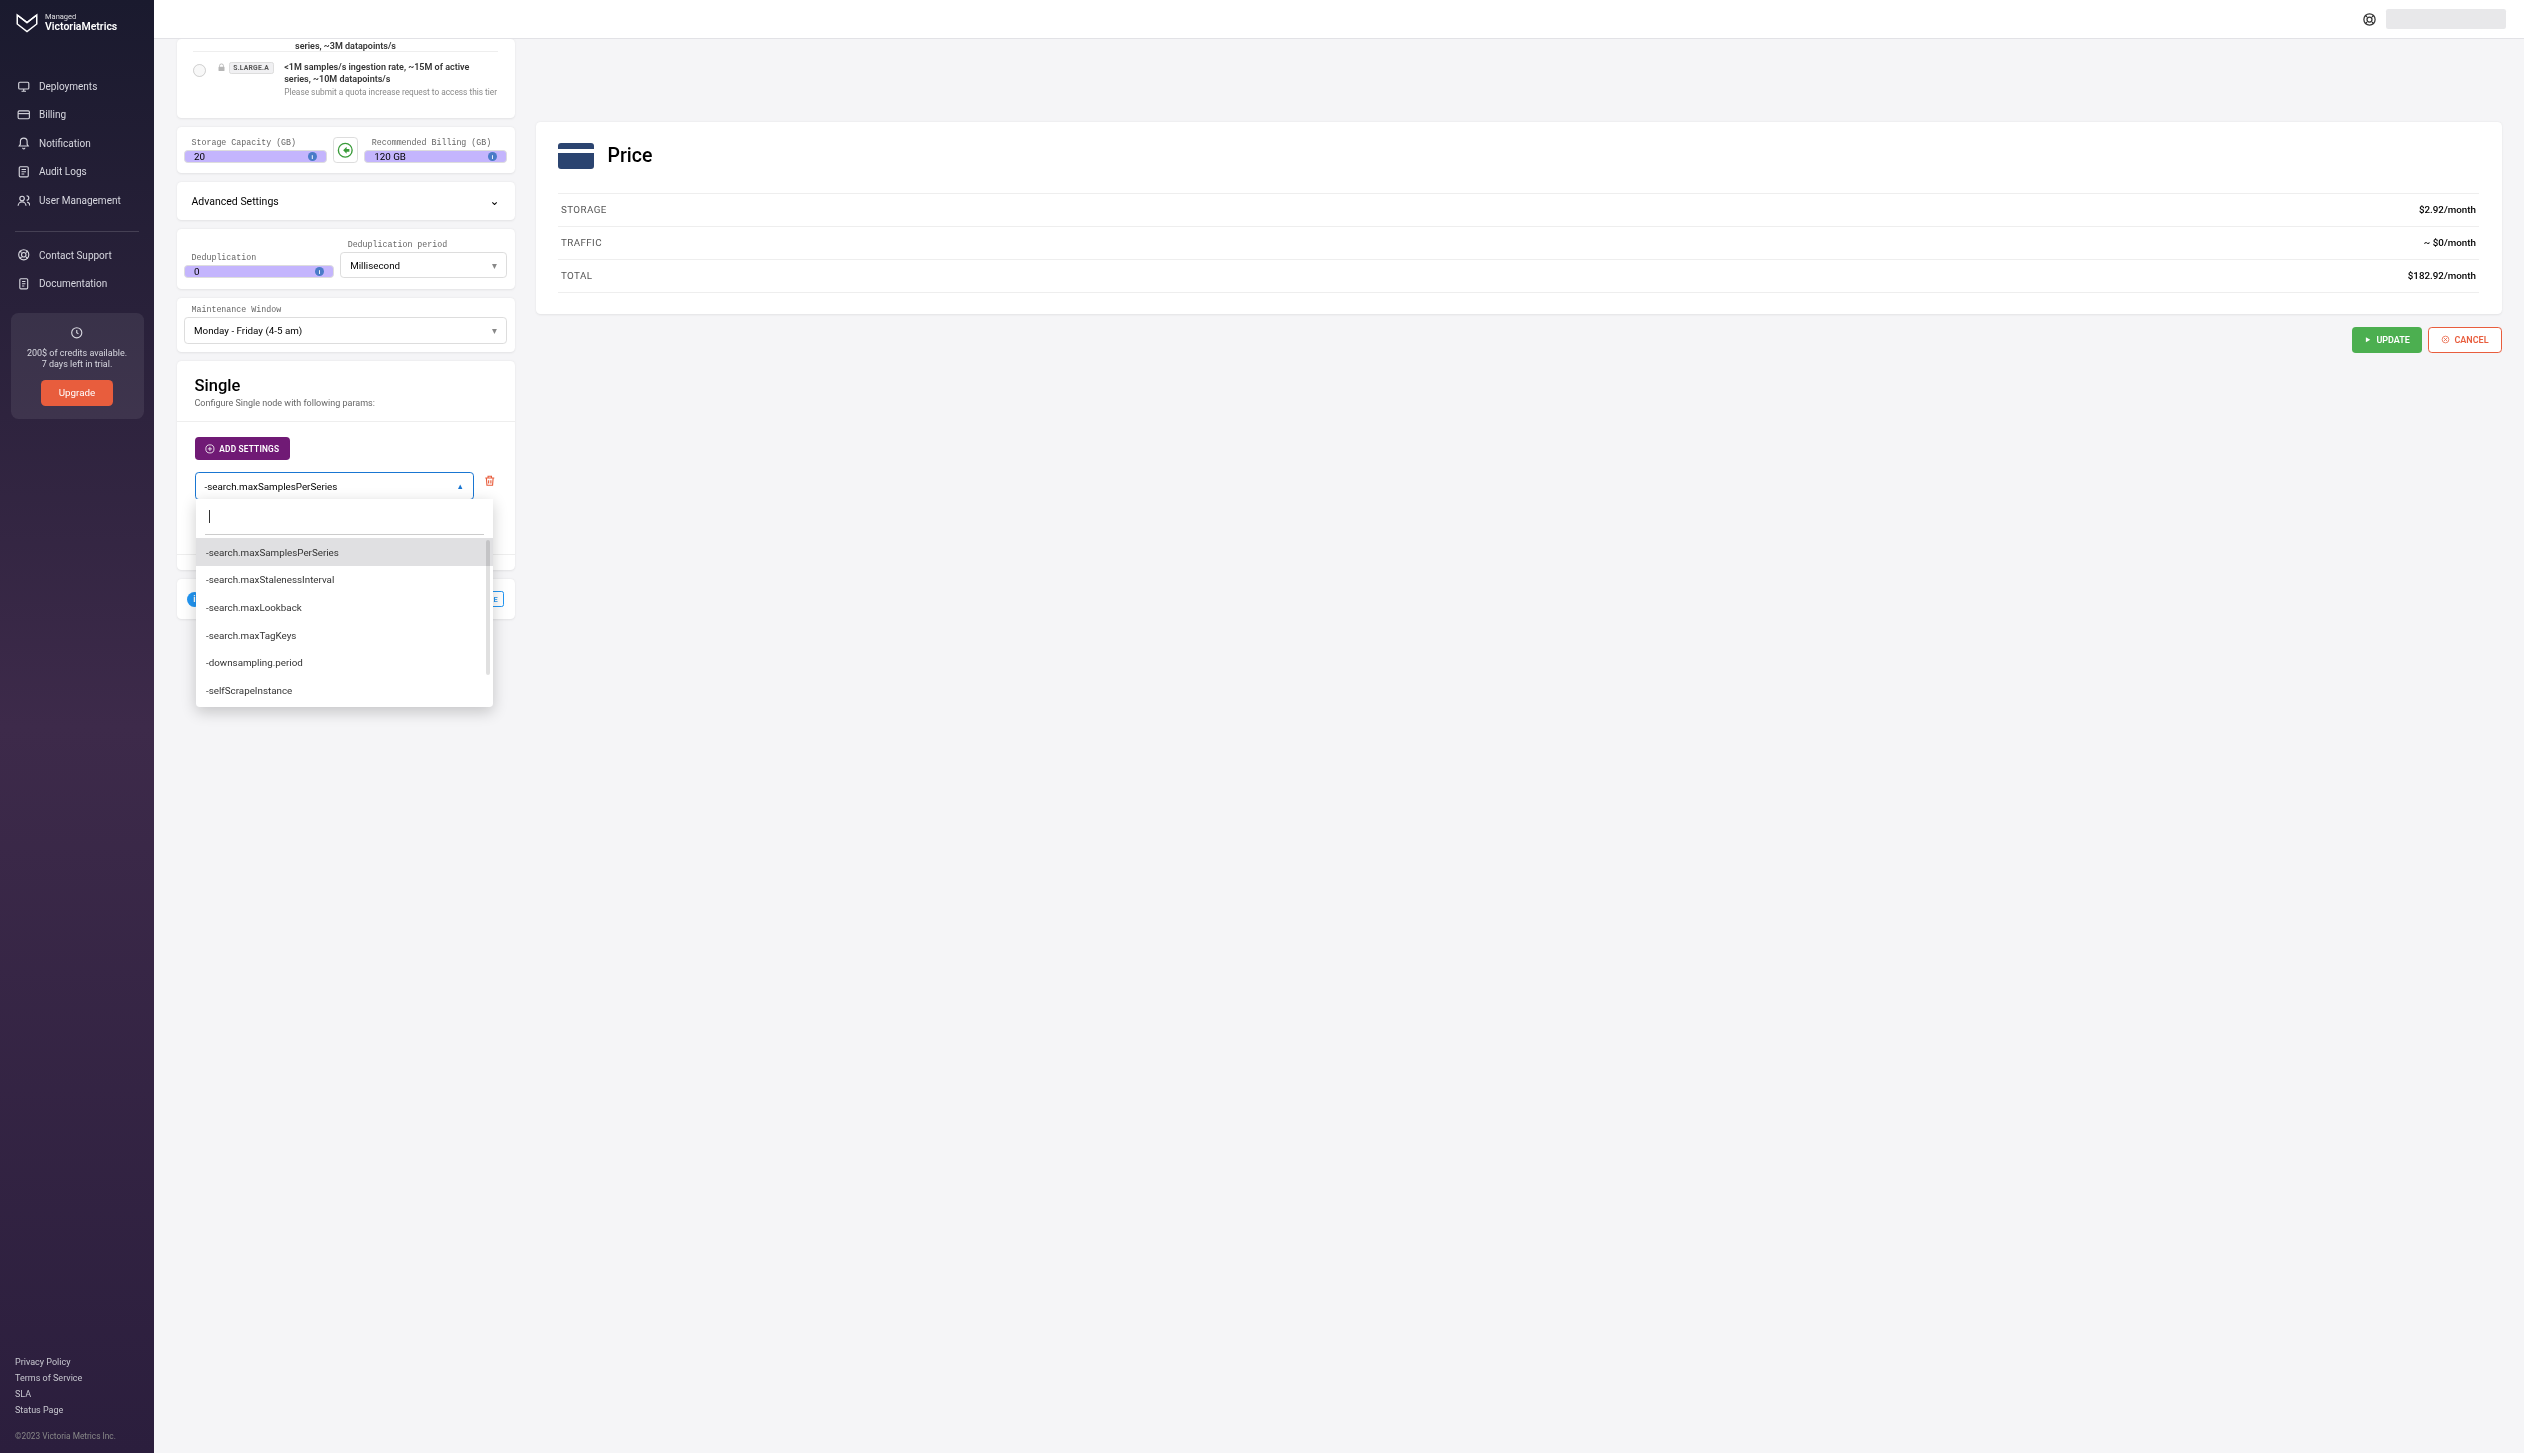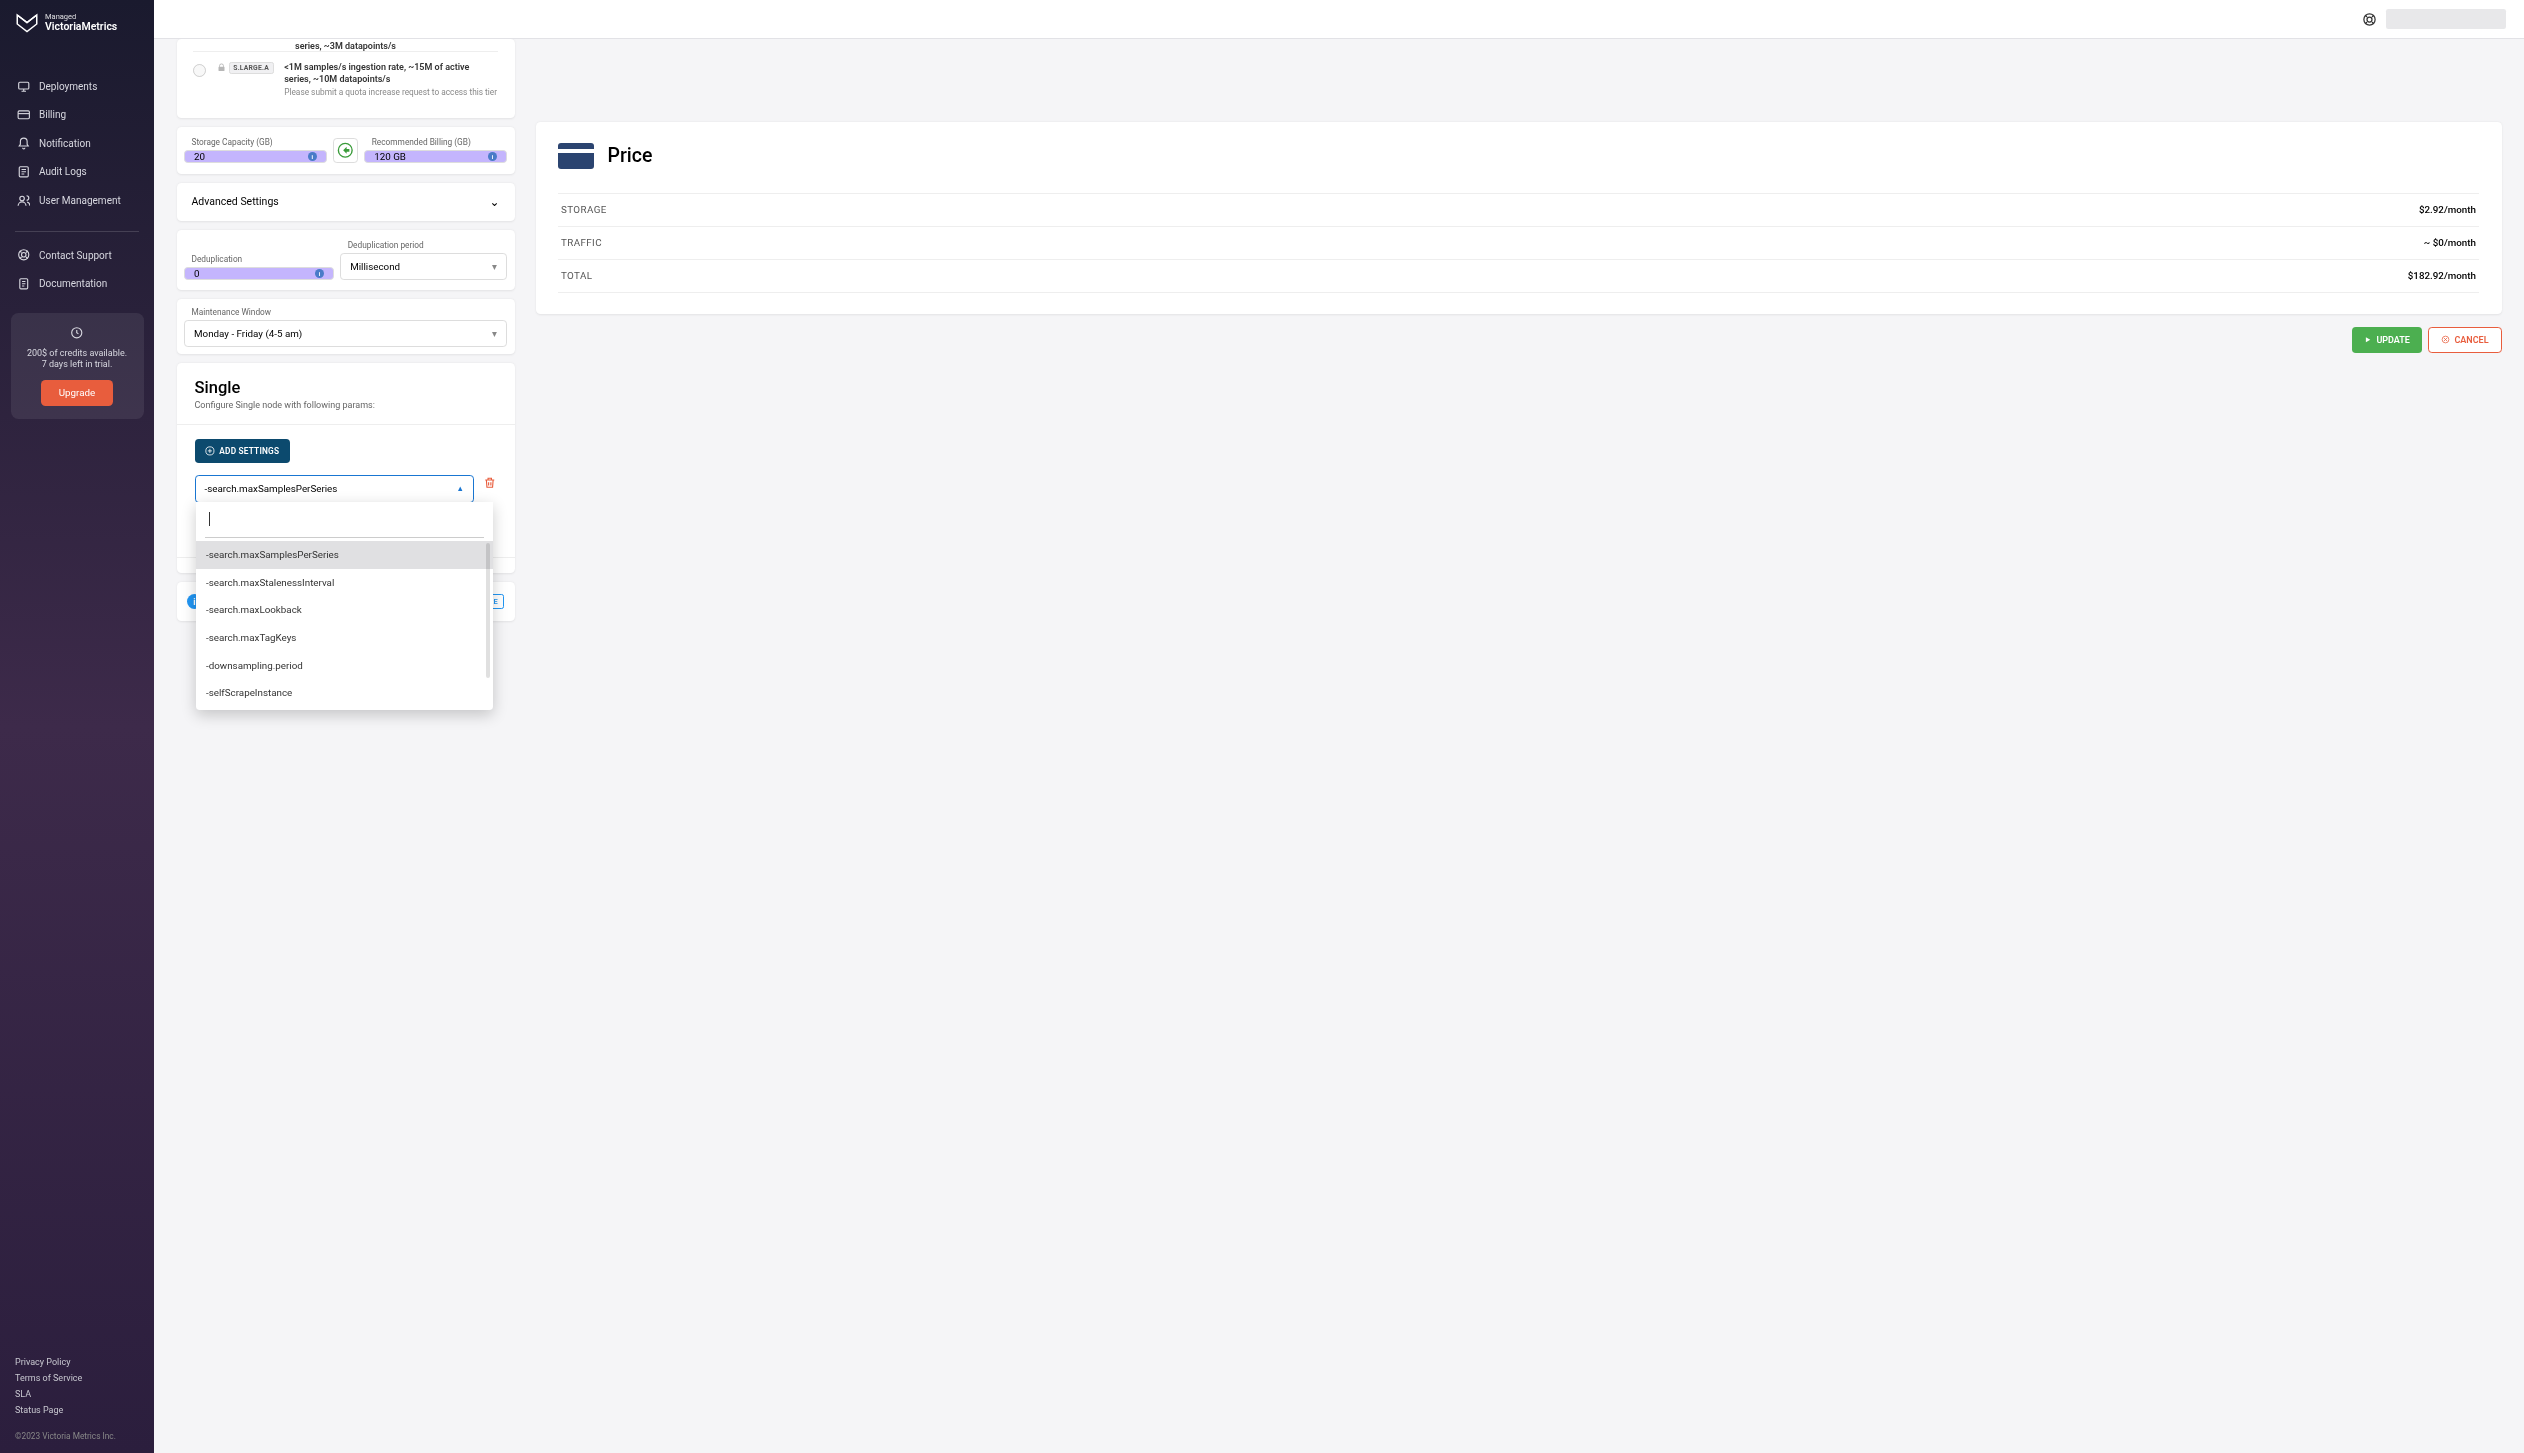--- a/index.html
+++ b/index.html
@@ -207,20 +207,21 @@
     }
     .field-group {
       flex: 1;
     }
     .field-label {
       font-size: 8.3px;
       color: #666;
       margin-bottom: 3px;
       display: block;
       padding-left: 7.5px;
+      font-family: Liberation Mono, monospace;
     }
     .field-box {
       border: 0.8px solid #ddd;
       border-radius: 3.8px;
       padding: 0 9px;
       font-size: 9.8px;
       display: flex;
       align-items: center;
       justify-content: space-between;
       background:#c4b5fd;
@@ -289,21 +290,21 @@
     .single-sub {
       font-size: 9px;
       color: #666;
     }
     .single-hr {
       height: 0.8px;
       background: #eee;
       margin: 13.5px -18px 15px -18px;
     }
     .add-btn {
-      background: #0c4a6e;
+      background: #701a75;
       color: #fff;
       border: none;
       padding: 6.8px 10.5px;
       border-radius: 3.8px;
       font-size: 8.3px;
       font-weight: 600;
       letter-spacing: 0.2px;
       display: flex;
       align-items: flex-end;
       gap: 4.5px;

